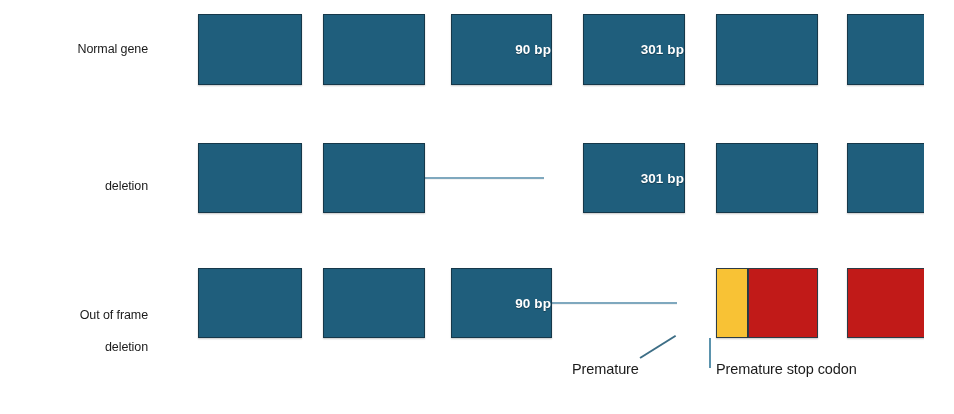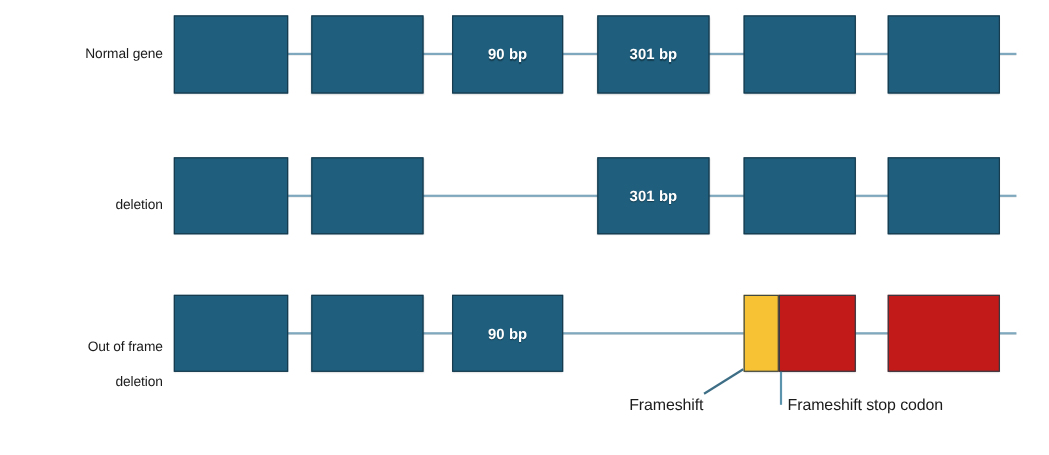--- a/index.html
+++ b/index.html
@@ -30,22 +30,23 @@
     letter-spacing: -0.1px;
   }
 
   
   .exon {
     position: absolute;
     box-sizing: border-box;
     border: 1.2px solid #16384a;
     display: flex;
     align-items: center;
-    justify-content: center;
+    justify-content: flex-end;
     box-shadow: 0 1px 1.5px rgba(0,0,0,0.22);
+    margin-left: 40px;
   }
   .exon.teal   { background: #1f5e7c; }
   .exon.red    { background: #c11a18; border-color: #2b3b45; }
   .exon.yellow { background: #f8c235; border-color: #2b3b45; }
 
   .exon-label {
     color: #ffffff;
     font-size: 13.5px;
     font-weight: bold;
     letter-spacing: 0.1px;
@@ -169,16 +170,16 @@
   <div class="exon red" style="left:708px; top:268px; width:70px; height:70px;">
     <span class="exon-label"></span>
   </div>
   <div class="exon red" style="left:807px; top:268px; width:102px; height:70px;">
     <span class="exon-label"></span>
   </div>
 
   <div class="leader-diag" style="left:640px; top:357px; width:42px; transform:rotate(-32deg);"></div>
   <div class="leader-vert" style="left:709px; top:338px; height:30px;"></div>
 
-  <div class="annotation" style="left:572px; top:360px;">Frameshift</div>
-  <div class="annotation" style="left:716px; top:360px;">Frameshift stop codon</div>
+  <div class="annotation" style="left:572px; top:360px;">Premature</div>
+  <div class="annotation" style="left:716px; top:360px;">Premature stop codon</div>
 
 </div>
 
 </body></html>

